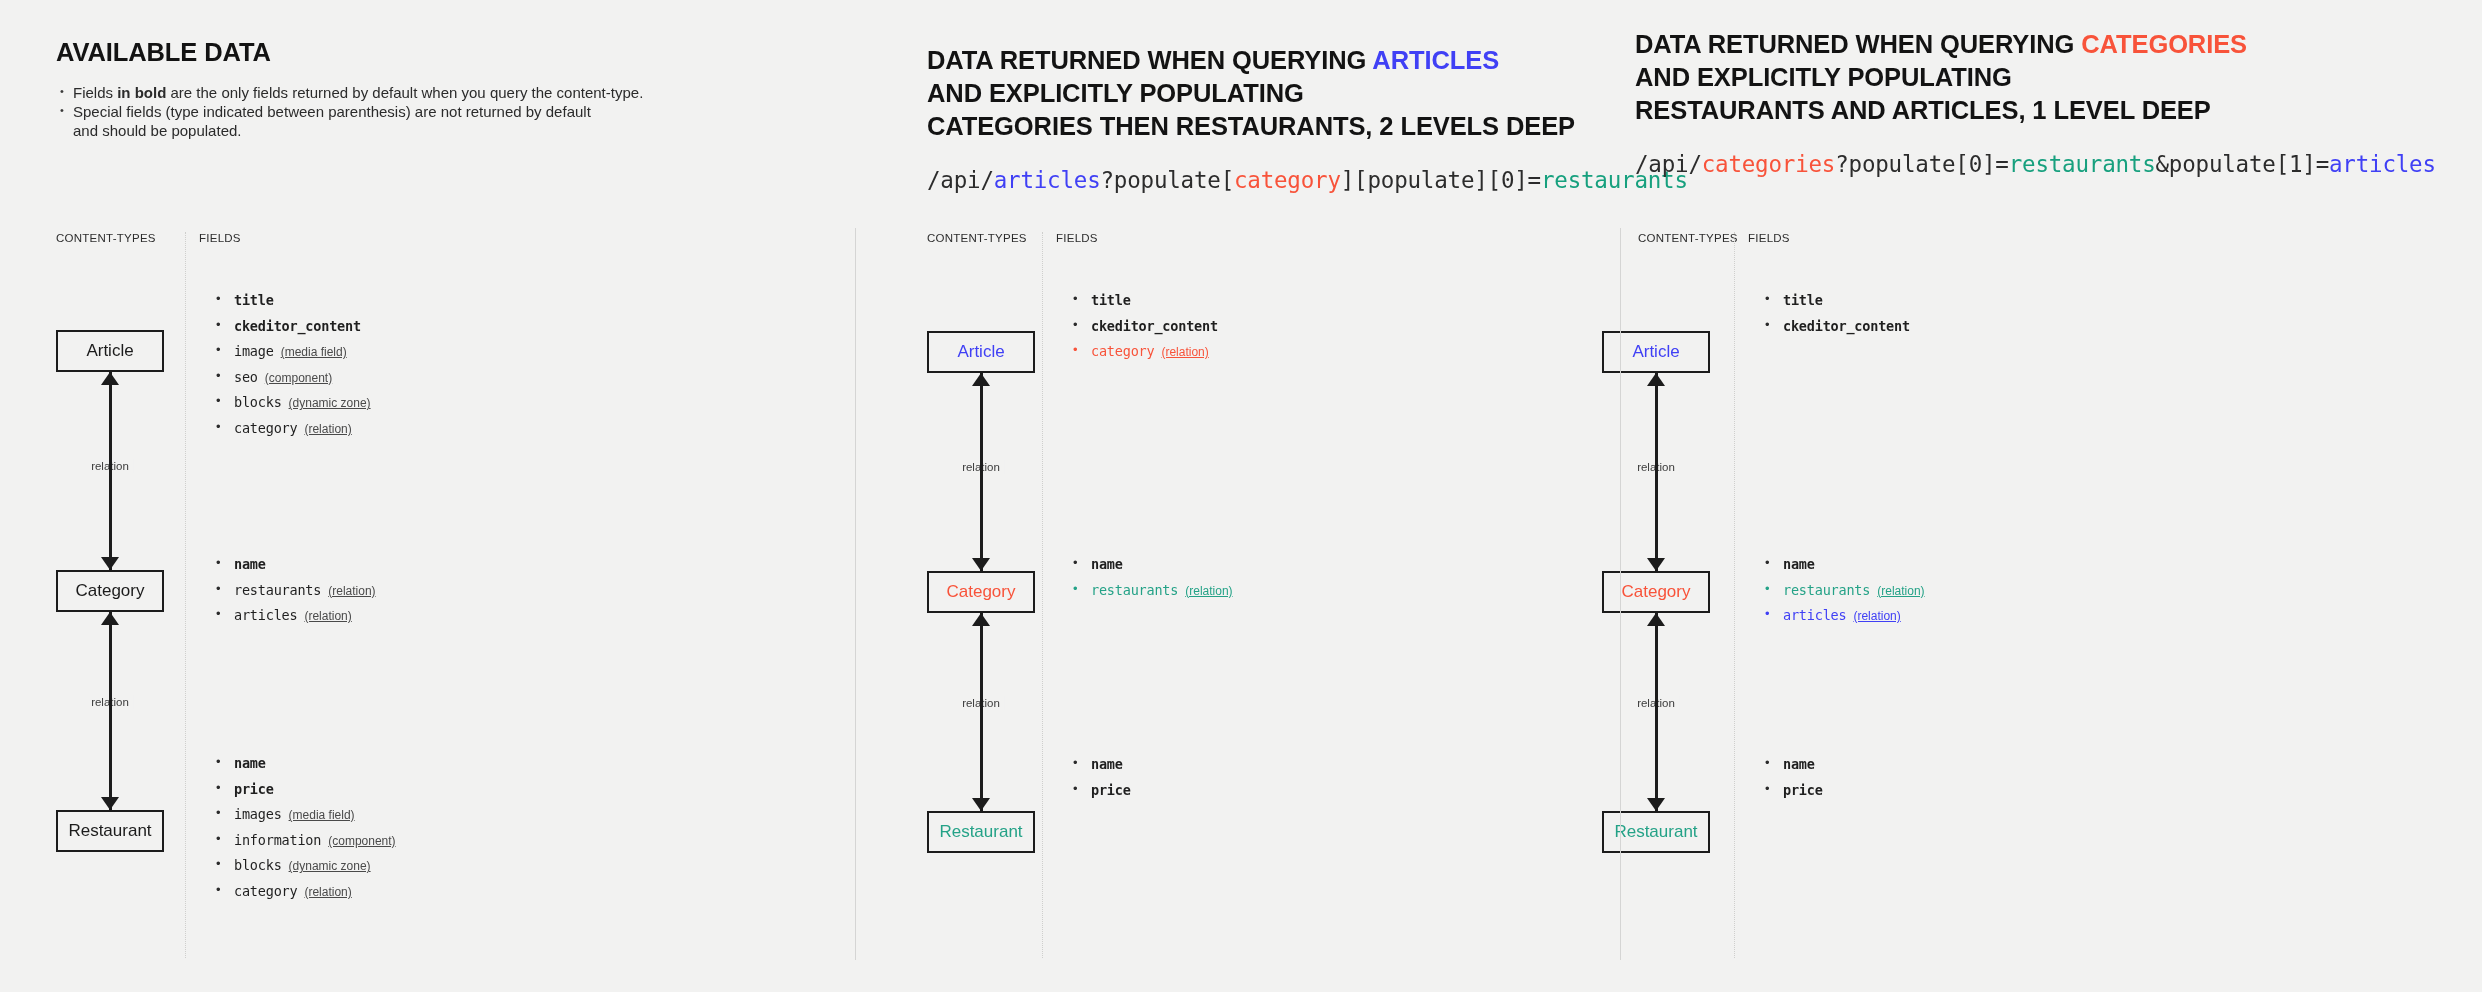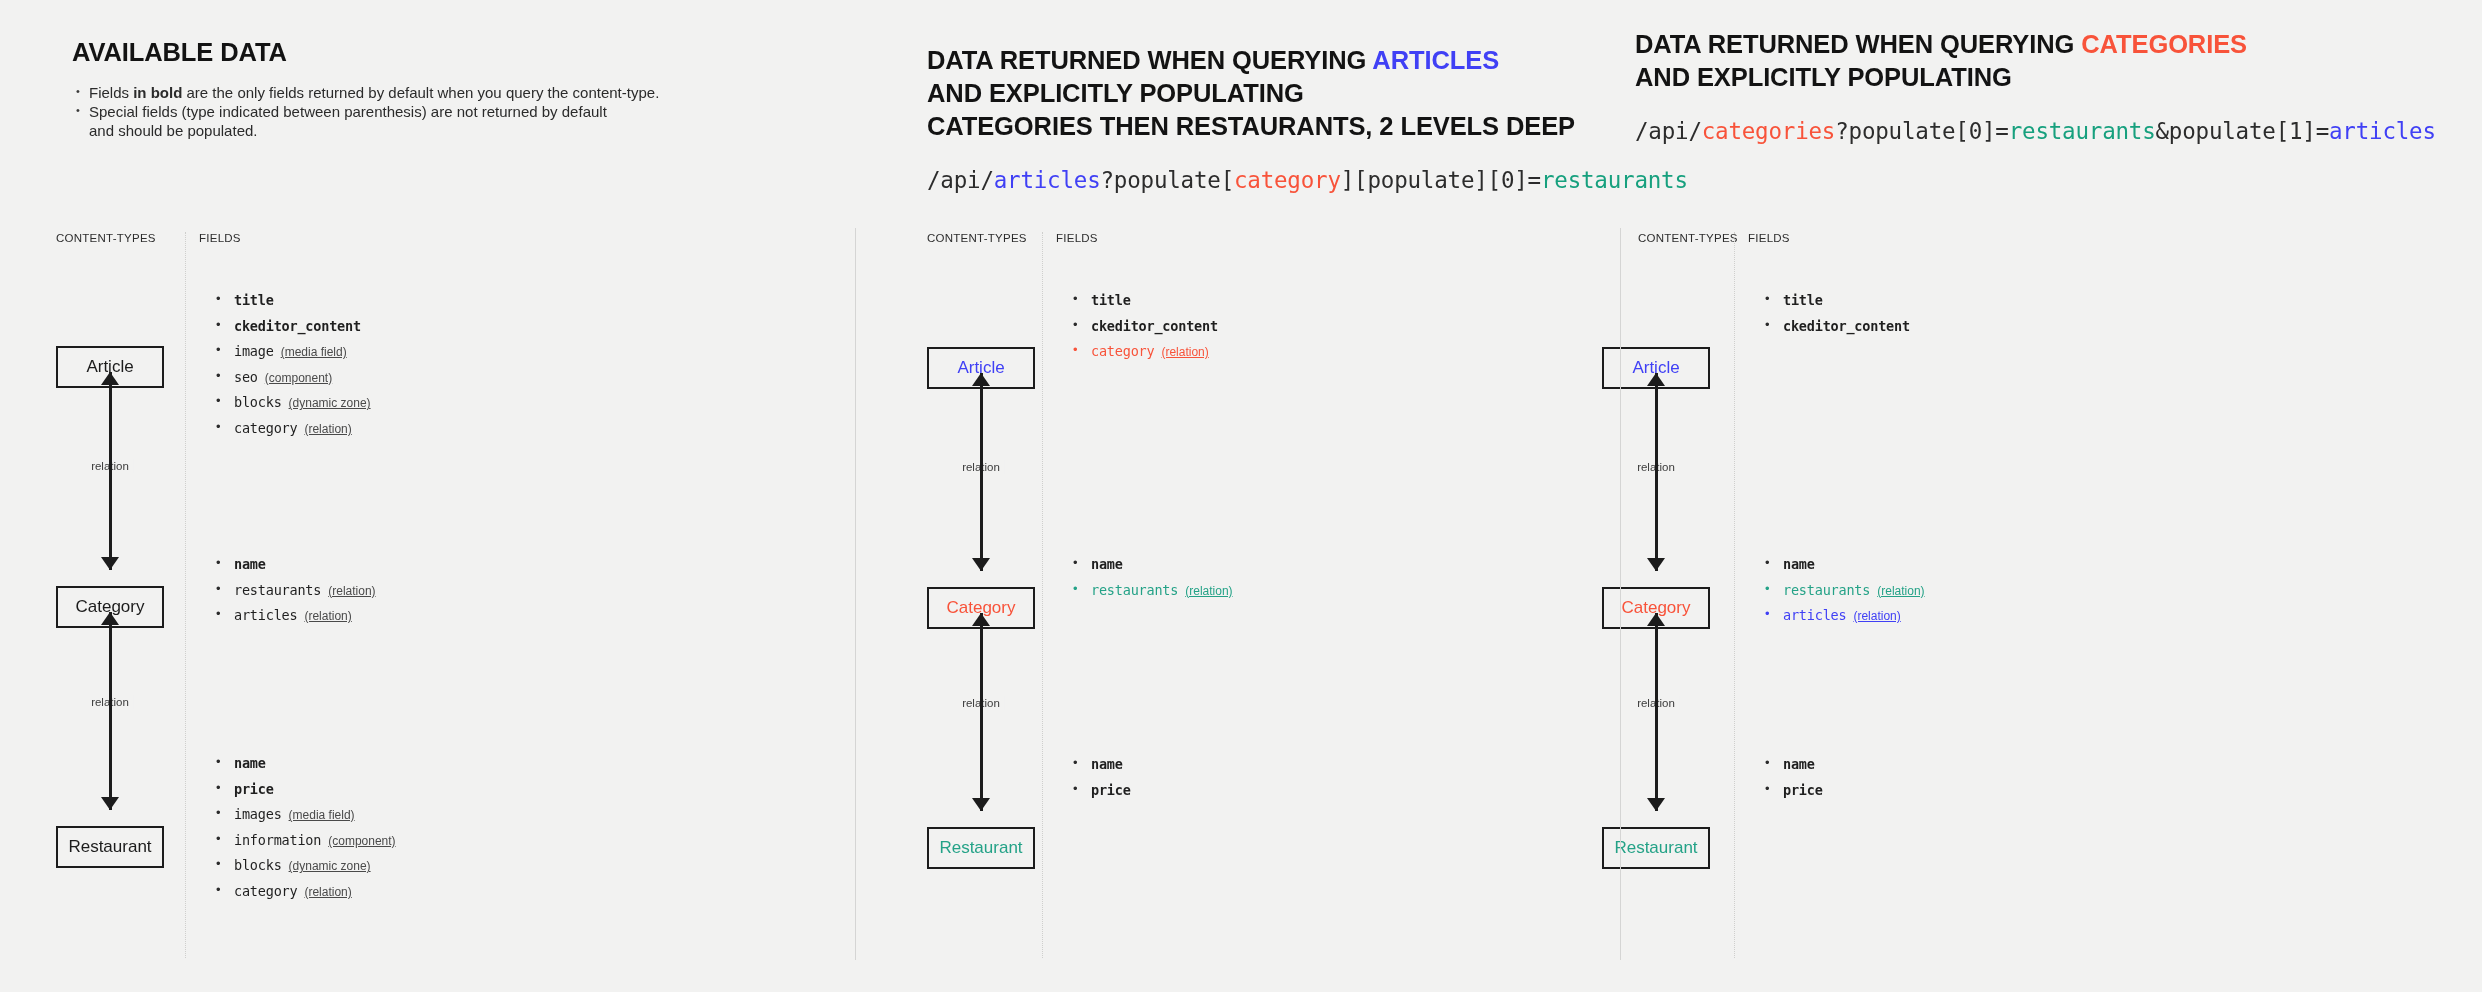--- a/index.html
+++ b/index.html
@@ -115,21 +115,20 @@
     position: absolute;
     border: 2.5px solid #1c1c1c;
     background: #f2f2f1;
     display: flex;
     align-items: center;
     justify-content: center;
     font-family: "Liberation Sans", sans-serif;
     font-size: 17px;
     color: #1c1c1c;
     white-space: nowrap;
-    margin-top: 16px;
   }
   .ebox.wide { width: 108px; height: 42px; }
   .ebox.c-blue { color: #4040f5; }
   .ebox.c-red  { color: #f8533a; }
   .ebox.c-teal { color: #24a287; }
 
   
   .arrow-wrap {
     position: absolute;
     width: 24px;
@@ -207,21 +206,21 @@
   .frow.col-teal .ftype { color: #24a287; }
   .frow.col-blue .ftype { color: #4040f5; }
 </style>
 </head>
 <body>
 
 <div class="board">
 
   <div class="panel panel-1">
 
-    <div class="head" style="left:72px; top:36px;">
+    <div class="head" style="left:56px; top:36px;">
       <div class="title">AVAILABLE DATA</div>
       <div class="bullets">
         <div class="b">
           <span>Fields </span><b>in bold</b><span> are the only fields returned by default when you query the content-type.</span>
         </div>
         <div class="b">
           <span>Special fields (type indicated between parenthesis) are not returned by default</span>
         </div>
         <div class="b cont">and should be populated.</div>
       </div>
@@ -352,20 +351,21 @@
     </div>
   </div>
 
   <div class="panel panel-3">
 
     <div class="head" style="left:15px; top:28px;">
       <div class="title">
         <span>DATA RETURNED WHEN QUERYING </span><span class="tok-categories">CATEGORIES</span>
       </div>
       <div class="title">AND EXPLICITLY POPULATING</div>
+      <div class="title">RESTAURANTS AND ARTICLES, 1 LEVEL DEEP</div>
       <div class="url" style="margin-top:22px;">
         <span>/api/</span><span class="red">categories</span><span>?populate[0]=</span><span class="teal">restaurants</span><span>&amp;populate[1]=</span><span class="blue">articles</span>
       </div>
     </div>
 
     <div class="col-head" style="left:18px; top:232px;">CONTENT-TYPES</div>
     <div class="col-head" style="left:128px; top:232px;">FIELDS</div>
     <div class="dotted-div" style="left:114px;"></div>
 
     <div class="ebox wide c-blue" style="left:-18px; top:331px;">

